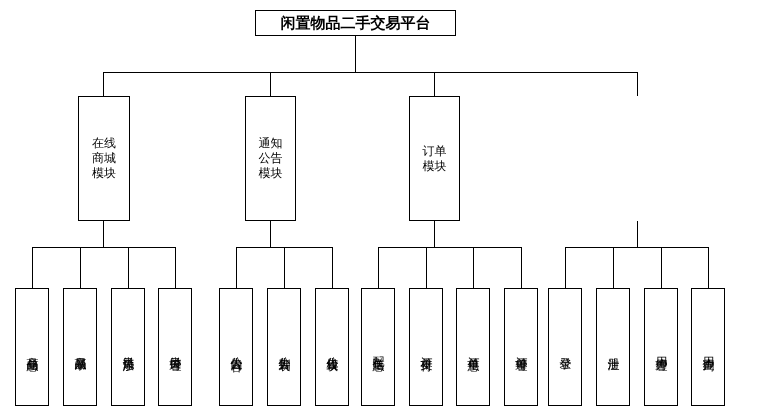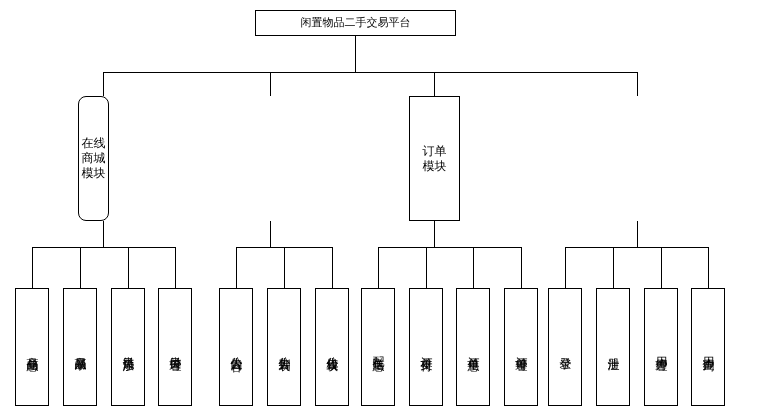--- a/index.html
+++ b/index.html
@@ -17,21 +17,21 @@
     border:1px solid #000000;
     background:#ffffff;
     display:flex;
     align-items:center;
     justify-content:center;
     text-align:center;
     color:#000000;
     font-size:12px;
     line-height:1.25;
   }
-  .node.root{font-size:11px;white-space:nowrap;}
+  .node.root{font-size:15px;white-space:nowrap;font-weight:bold;}
   
   .node.lvl2{font-size:12px;}
   .node.lvl2 .txt{width:2.6em;}
   
   .node.leaf{
     writing-mode:vertical-rl;
     text-orientation:upright;
     font-size:12px;
     letter-spacing:1px;
     padding-top:4px;
@@ -81,22 +81,25 @@
     <line x1="565" y1="247" x2="565" y2="288"></line>
     <line x1="613" y1="247" x2="613" y2="288"></line>
     <line x1="661" y1="247" x2="661" y2="288"></line>
     <line x1="708" y1="247" x2="708" y2="288"></line>
   </svg>
 
   <div class="node root" style="left:255px;top:10px;width:201px;height:26px;">
     <span>闲置物品二手交易平台</span>
   </div>
 
-  <div class="node lvl2" style="left:78px;top:96px;width:31px;height:125px;border-radius:8px;">
+  <div class="node lvl2" style="left:78px;top:96px;width:52px;height:125px;">
     <span class="txt">在线商城模块</span>
+  </div>
+  <div class="node lvl2" style="left:245px;top:96px;width:51px;height:125px;">
+    <span class="txt">通知公告模块</span>
   </div>
   <div class="node lvl2" style="left:409px;top:96px;width:51px;height:125px;">
     <span class="txt">订单模块</span>
   </div>
 
   <div class="node leaf" style="left:15px;top:288px;width:34px;height:118px;">
     <span>商品信息</span>
   </div>
   <div class="node leaf" style="left:63px;top:288px;width:34px;height:118px;">
     <span>商品展示</span>

